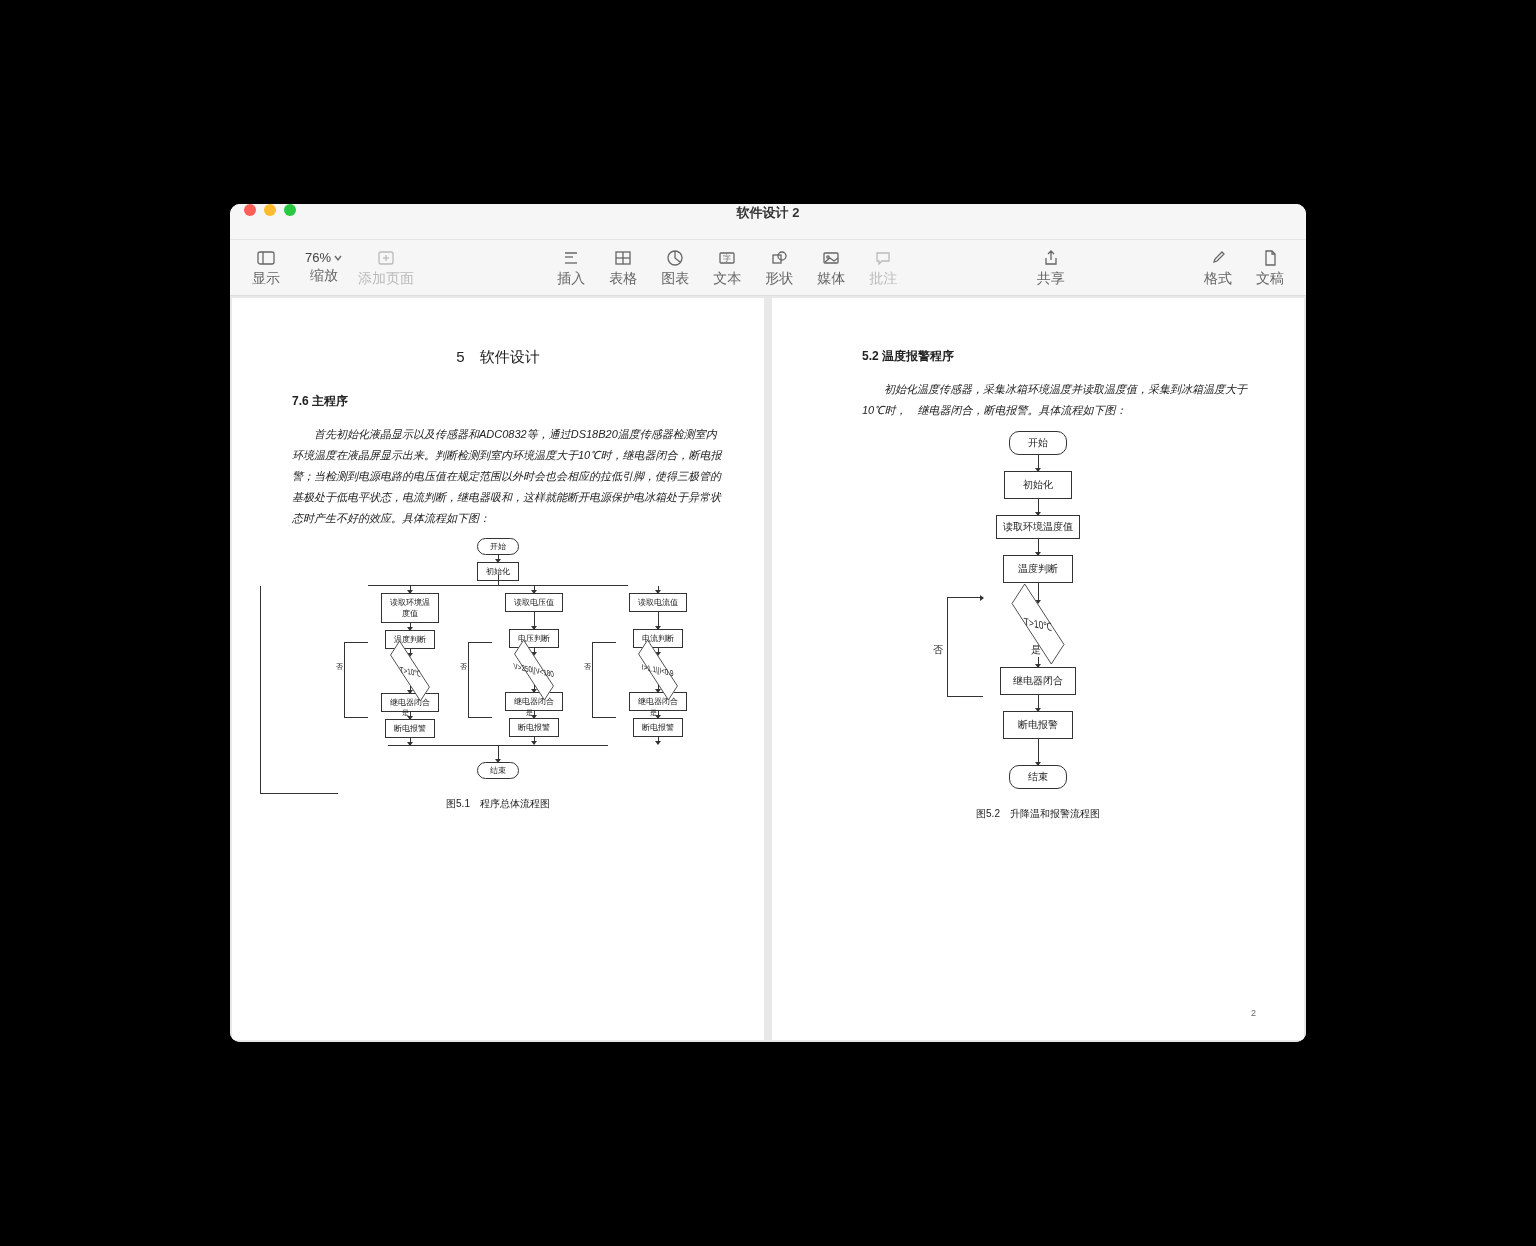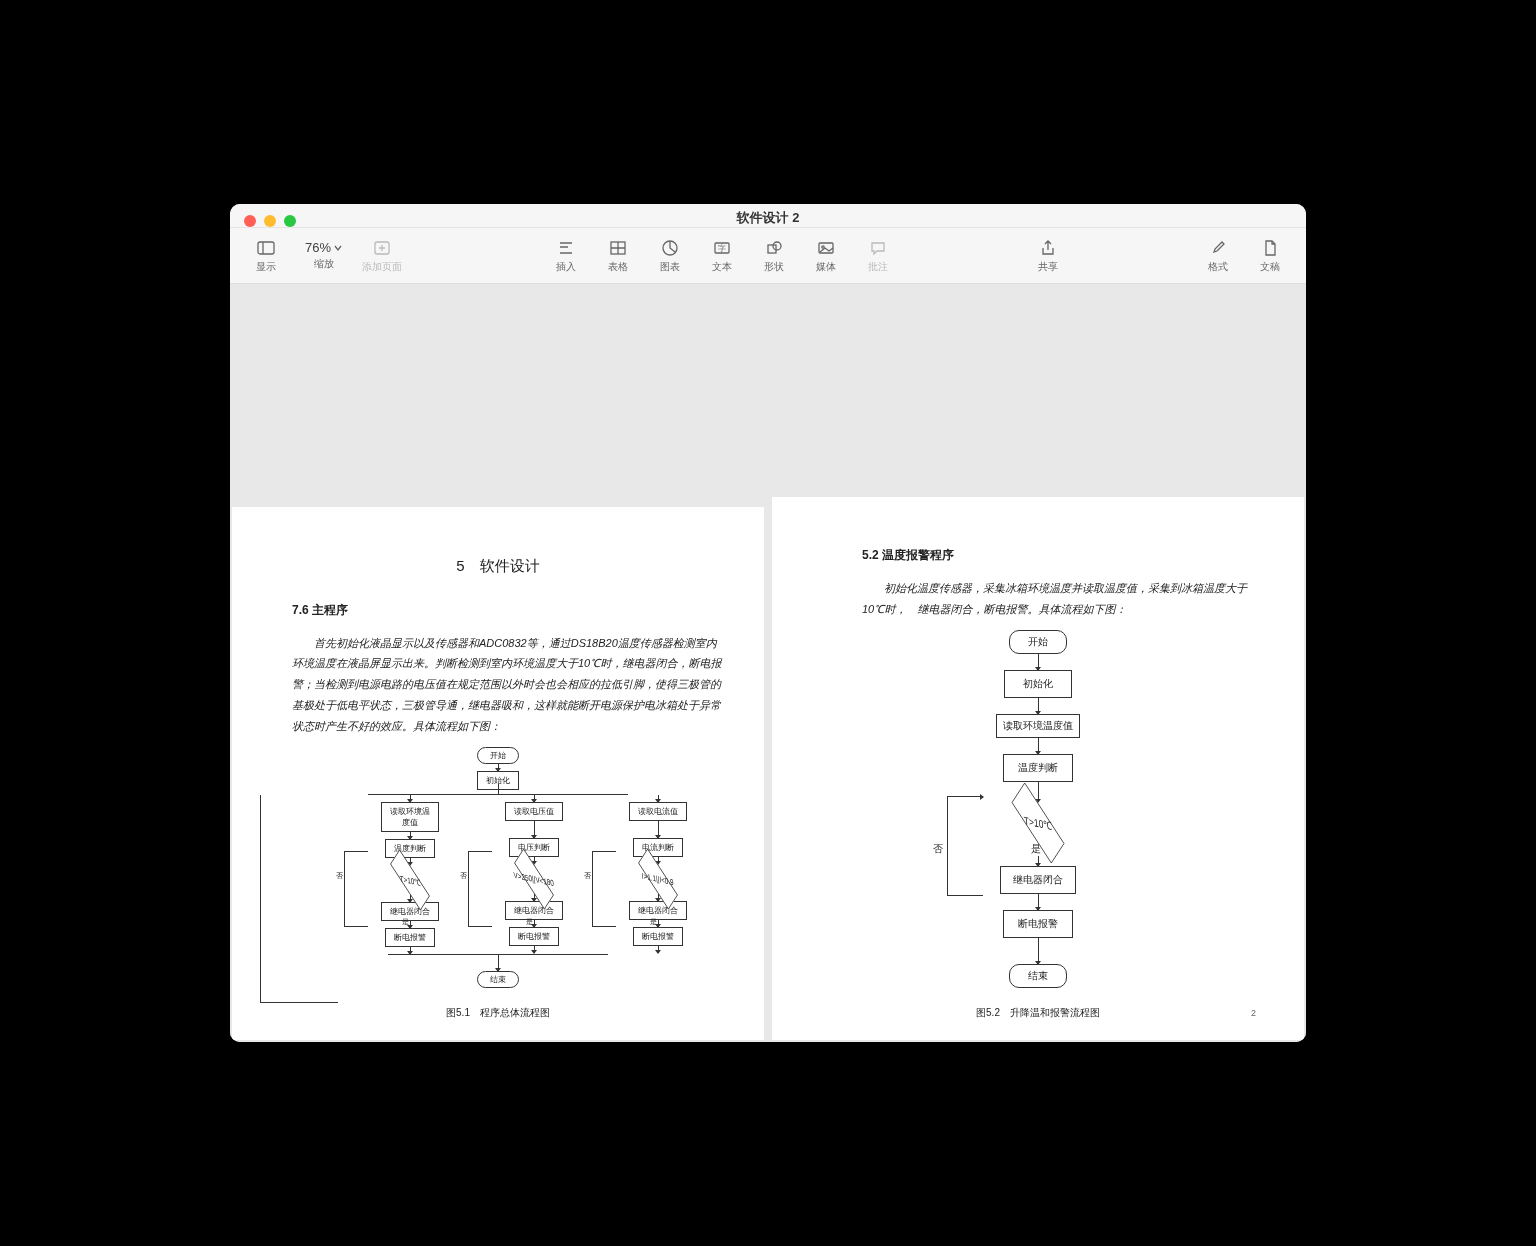--- a/index.html
+++ b/index.html
@@ -16,23 +16,23 @@
       width: 1076px;
       height: 838px;
       background: #fff;
       border-radius: 10px;
       box-shadow: 0 20px 60px rgba(0,0,0,.5);
       overflow: hidden;
       display: flex;
       flex-direction: column;
     }
     .titlebar {
-      height: 24px;
-      display: flex;
-      align-items: flex-end;
+      height: 36px;
+      display: flex;
+      align-items: flex-start;
       background: #f6f6f6;
       position: relative;
       border-bottom: 1px solid #e5e5e5;
     }
     .traffic { display: flex; gap: 8px; padding-left: 14px; }
     .dot { width: 12px; height: 12px; border-radius: 50%; }
     .dot.r { background: #ff5f57; }
     .dot.y { background: #febc2e; }
     .dot.g { background: #28c840; }
     .title {
@@ -55,36 +55,35 @@
     .tb-item {
       display: flex;
       flex-direction: column;
       align-items: center;
       gap: 2px;
       min-width: 48px;
       cursor: pointer;
     }
     .tb-item.wide { min-width: 60px; }
     .tb-icon { width: 20px; height: 20px; display: flex; align-items: center; justify-content: center; }
-    .tb-label { font-size: 10px; color: #666; }
+    .tb-label { font-size: 14px; color: #666; }
     .tb-item.disabled .tb-label, .tb-item.disabled .tb-icon { color: #bbb; }
     .tb-item.disabled svg { stroke: #bbb; }
     .zoom-val { font-size: 13px; color: #444; display: flex; align-items: center; gap: 2px; }
     .tb-spacer-sm { width: 10px; }
     .tb-spacer { flex: 1; }
     svg { stroke: #666; stroke-width: 1.3; fill: none; }
 
     .content {
       flex: 1;
       background: #e8e8e8;
       display: flex;
       overflow: hidden;
       padding: 2px;
       gap: 8px;
-      align-items: flex-end;
     }
     .page {
       flex: 1;
       background: #fff;
       padding: 50px 40px 20px 40px;
       font-size: 11px;
       color: #222;
       position: relative;
       overflow: hidden;
     }
@@ -331,21 +330,21 @@
         </div>
       <div class="tb-label">文稿</div>
     </div>
   </div>
 
   <div class="content">
 
     <div class="page">
       <div class="chapter-title">5　软件设计</div>
       <div class="section-title">7.6 主程序</div>
-      <p class="body-text">首先初始化液晶显示以及传感器和ADC0832等，通过DS18B20温度传感器检测室内环境温度在液晶屏显示出来。判断检测到室内环境温度大于10℃时，继电器闭合，断电报警；当检测到电源电路的电压值在规定范围以外时会也会相应的拉低引脚，使得三极管的基极处于低电平状态，三极管导通，继电器吸和，这样就能断开电源保护电冰箱处于异常状态时产生不好的效应。具体流程如下图：</p>
+      <p class="body-text">首先初始化液晶显示以及传感器和ADC0832等，通过DS18B20温度传感器检测室内环境温度在液晶屏显示出来。判断检测到室内环境温度大于10℃时，继电器闭合，断电报警；当检测到电源电路的电压值在规定范围以外时会也会相应的拉低引脚，使得三极管的基极处于低电平状态，电流判断，继电器吸和，这样就能断开电源保护电冰箱处于异常状态时产生不好的效应。具体流程如下图：</p>
 
       <div class="flowchart fc1" style="position:relative;">
         <div class="fc-term">开始</div>
         <div class="fc-arrow short"></div>
         <div class="fc-box">初始化</div>
 
         <div class="fc1-outer-loop" style="left:-12px; top:48px; width:78px; height:208px;"></div>
         <div class="fc1-branches" style="width:260px; justify-content:space-between;">
 
           <div class="fc1-col">

